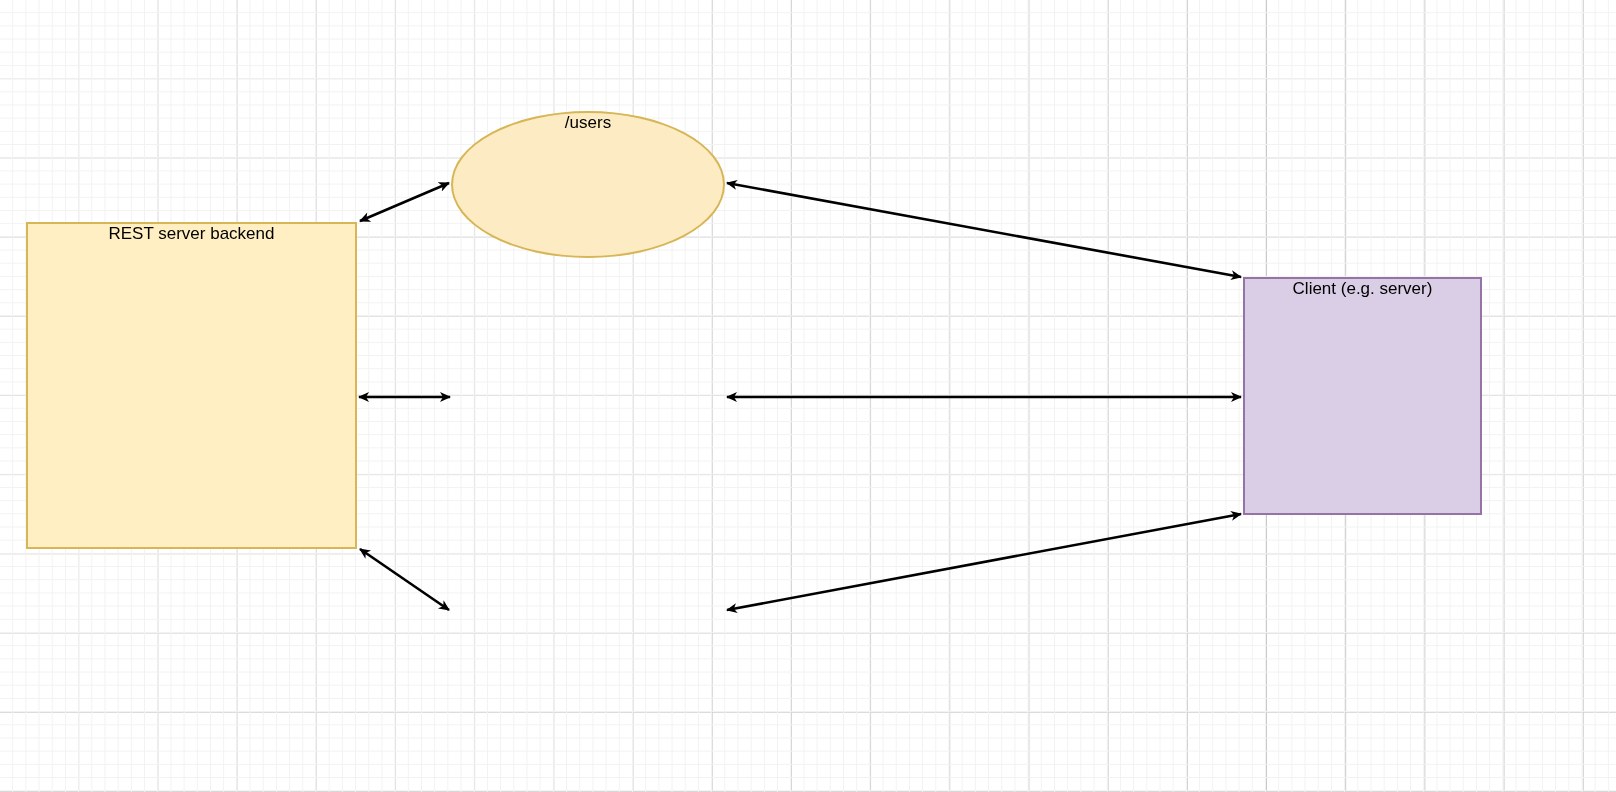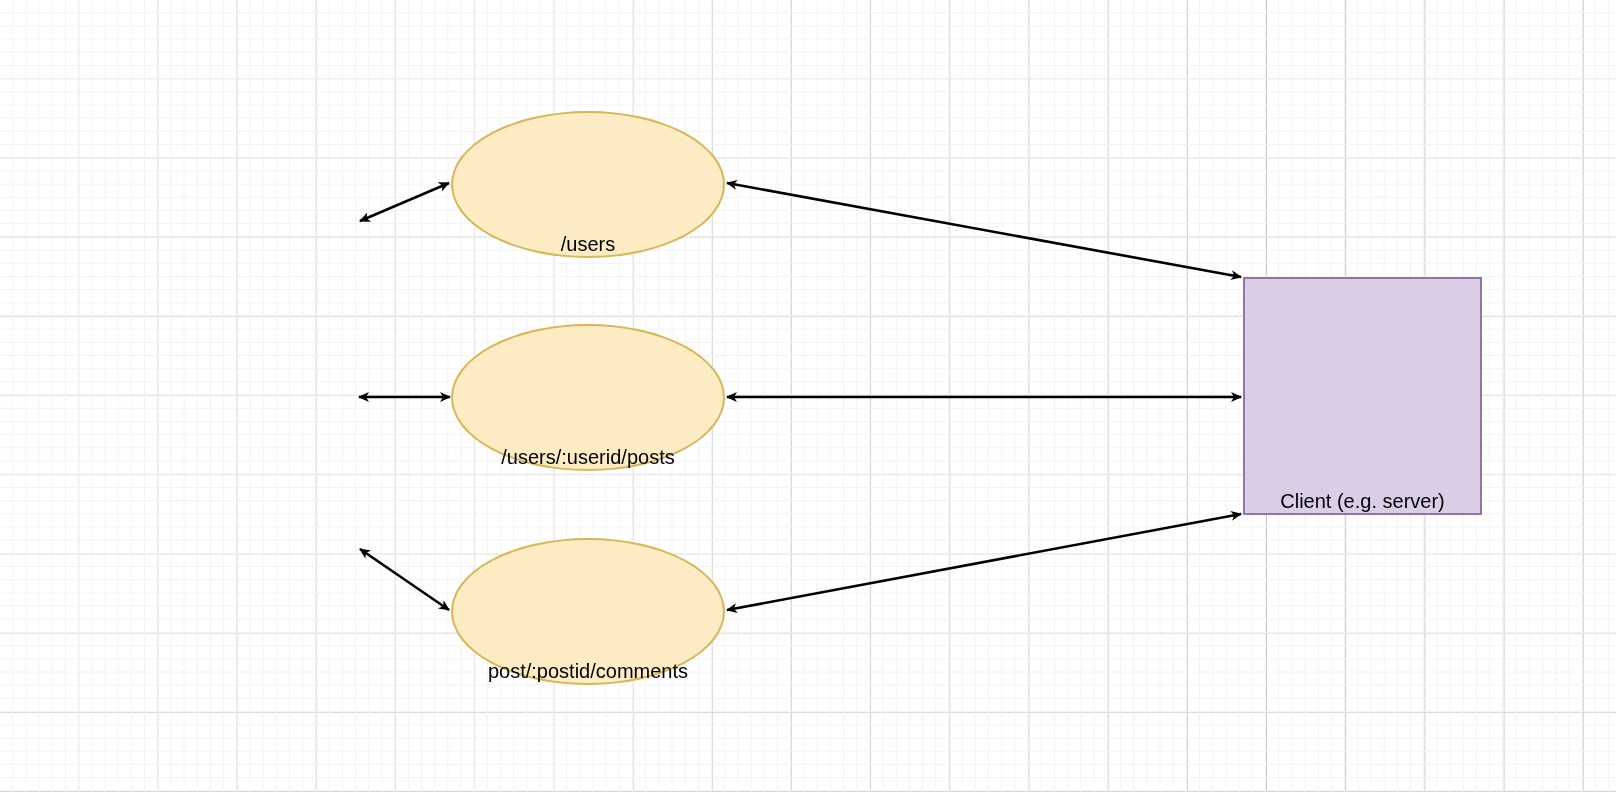--- a/index.html
+++ b/index.html
@@ -32,25 +32,25 @@
     left: 0;
     top: 0;
     width: 1616px;
     height: 792px;
     pointer-events: none;
   }
   .node {
     position: absolute;
     box-sizing: border-box;
     display: flex;
-    align-items: flex-end;
+    align-items: flex-start;
     justify-content: center;
     text-align: center;
     color: #000000;
-    font-size: 20px;
+    font-size: 17px;
     line-height: 1.2;
     font-family: "Liberation Sans", sans-serif;
   }
   .rect-node {
     border-style: solid;
     border-width: 2px;
   }
   .ellipse-node {
     border-style: solid;
     border-width: 2px;
@@ -108,30 +108,27 @@
 
     <line x1="360" y1="549" x2="449" y2="610" stroke="#000000" stroke-width="2.6" marker-start="url(#arrow-start)" marker-end="url(#arrow-end)"></line>
 
     <line x1="727" y1="183" x2="1241" y2="277" stroke="#000000" stroke-width="2.6" marker-start="url(#arrow-start)" marker-end="url(#arrow-end)"></line>
 
     <line x1="727" y1="397" x2="1241" y2="397" stroke="#000000" stroke-width="2.6" marker-start="url(#arrow-start)" marker-end="url(#arrow-end)"></line>
 
     <line x1="727" y1="610" x2="1241" y2="514" stroke="#000000" stroke-width="2.6" marker-start="url(#arrow-start)" marker-end="url(#arrow-end)"></line>
   </svg>
 
+  <div class="node rect-node" id="server-node">
+    <span class="node-label">REST server backend</span>
+  </div>
 
   <div class="node ellipse-node" id="ep-users">
     <span class="node-label">/users</span>
   </div>
 
-  <div class="node ellipse-node" id="ep-user-posts">
-    <span class="node-label">/users/:userid/posts</span>
-  </div>
 
-  <div class="node ellipse-node" id="ep-post-comments">
-    <span class="node-label">post/:postid/comments</span>
-  </div>
 
   <div class="node rect-node" id="client-node">
     <span class="node-label">Client (e.g. server)</span>
   </div>
 
 </div>
 
 </body></html>

